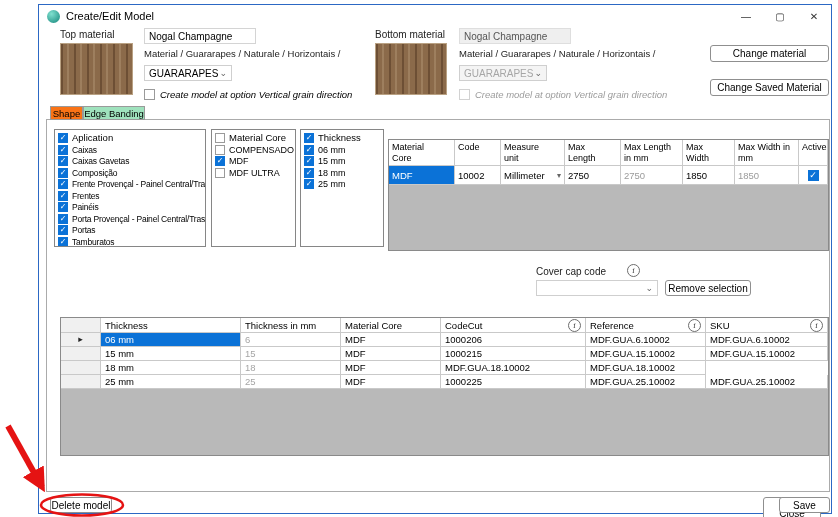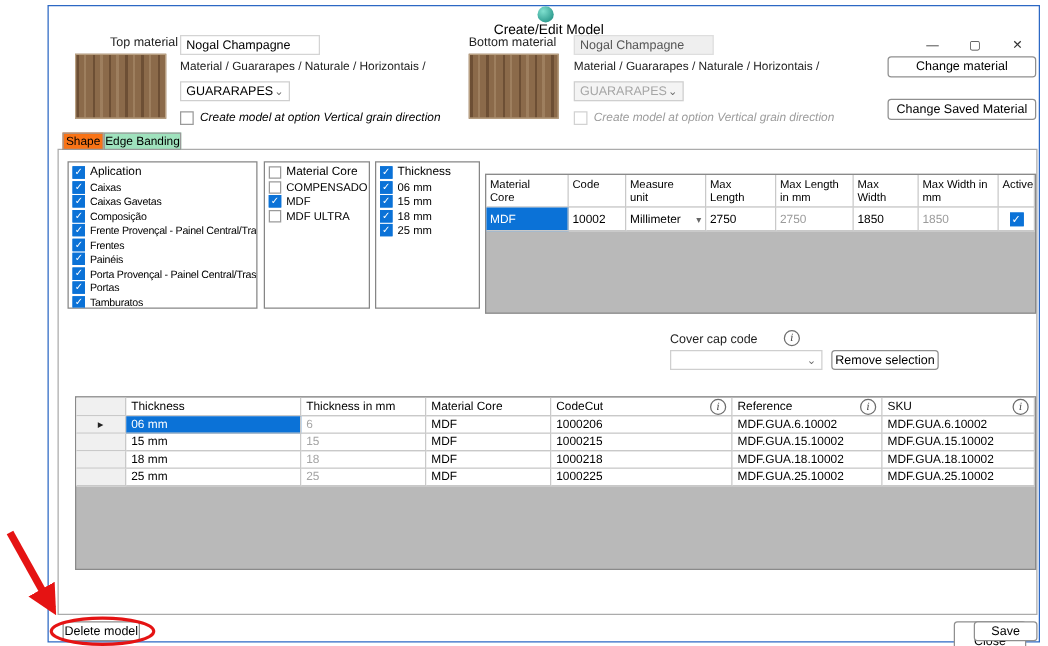--- a/index.html
+++ b/index.html
@@ -1,21 +1,21 @@
 <!DOCTYPE html>
 <html><head>
 <meta charset="utf-8">
 <style>
   html,body{margin:0;padding:0;width:838px;height:517px;overflow:hidden;background:#fff;
     font-family:"Liberation Sans",sans-serif;color:#000;}
   .abs{position:absolute;}
   #win{position:absolute;left:38px;top:4px;width:794px;height:510px;background:#fff;
     border:1px solid #2c68c4;box-sizing:border-box;}
   
-  #titlebar{position:absolute;left:0;top:0;width:100%;height:22px;display:flex;align-items:center;padding-left:8px;box-sizing:border-box;flex-direction:column;}
+  #titlebar{position:absolute;left:0;top:0;width:100%;height:22px;display:flex;align-items:center;padding-left:8px;box-sizing:border-box;}
   #app-icon{width:13px;height:13px;border-radius:50%;background:radial-gradient(circle at 35% 30%,#7fe0cf,#14857a);margin-right:6px;flex:none;}
   #title-text{font-size:11px;}
   #win-controls{margin-left:auto;display:flex;height:100%;}
   .win-btn{width:34px;display:flex;align-items:center;justify-content:center;font-size:10px;color:#333;}
   
   .lbl{position:absolute;font-size:10px;color:#222;}
   .btn{position:absolute;display:flex;align-items:center;justify-content:center;background:#fff;
     border:1px solid #8f8f8f;border-radius:3px;font-size:10px;box-sizing:border-box;}
   .field{position:absolute;background:#fff;border:1px solid #d4d4d4;font-size:10px;display:flex;
     align-items:center;padding:0 4px;box-sizing:border-box;}
@@ -88,21 +88,21 @@
     align-items:center;box-sizing:border-box;overflow:hidden;}
   .c-sel{background:#f0f0f0;justify-content:center;padding:0;}
   .rowarrow{font-size:9px;color:#222;line-height:1;}
   .trow.sel .c-thickness{background:#0b72d7;color:#fff;}
   .c-thickness_mm{color:#a5a5a5;}
   
   #btn-delete{left:11px;top:492px;width:62px;height:16px;}
   #btn-close{left:676px;top:492px;width:58px;height:32px;margin-left:48px;}
   #btn-save{left:740px;top:492px;width:51px;height:16px;}
   
-  #sec-top-label{left:21px;top:24px;margin-left:28px;}
+  #sec-top-label{left:21px;top:24px;}
   #thumb-top{left:21px;top:38px;width:73px;height:52px;}
   #name-top{left:105px;top:23px;width:112px;height:16px;}
   #path-top{left:105px;top:43px;width:228px;font-size:9.5px;line-height:1.2;}
   #combo-top{left:105px;top:60px;width:88px;height:16px;}
   #grain-top{left:105px;top:84px;}
   #sec-bottom-label{left:336px;top:24px;}
   #thumb-bottom{left:336px;top:38px;width:72px;height:52px;}
   #name-bottom{left:420px;top:23px;width:112px;height:16px;}
   #path-bottom{left:420px;top:43px;width:228px;font-size:9.5px;line-height:1.2;}
   #combo-bottom{left:420px;top:60px;width:88px;height:16px;}
@@ -350,21 +350,20 @@
           <div class="tcell c-material_core">MDF</div>
           <div class="tcell c-codecut">1000215</div>
           <div class="tcell c-reference">MDF.GUA.15.10002</div>
           <div class="tcell c-sku">MDF.GUA.15.10002</div>
         </div>
         <div class="trow">
           <div class="tcell c-sel"></div>
           <div class="tcell c-thickness">18 mm</div>
           <div class="tcell c-thickness_mm">18</div>
           <div class="tcell c-material_core">MDF</div>
-          <div class="tcell c-codecut">1000218</div>
           <div class="tcell c-reference">MDF.GUA.18.10002</div>
           <div class="tcell c-sku">MDF.GUA.18.10002</div>
         </div>
         <div class="trow">
           <div class="tcell c-sel"></div>
           <div class="tcell c-thickness">25 mm</div>
           <div class="tcell c-thickness_mm">25</div>
           <div class="tcell c-material_core">MDF</div>
           <div class="tcell c-codecut">1000225</div>
           <div class="tcell c-reference">MDF.GUA.25.10002</div>

